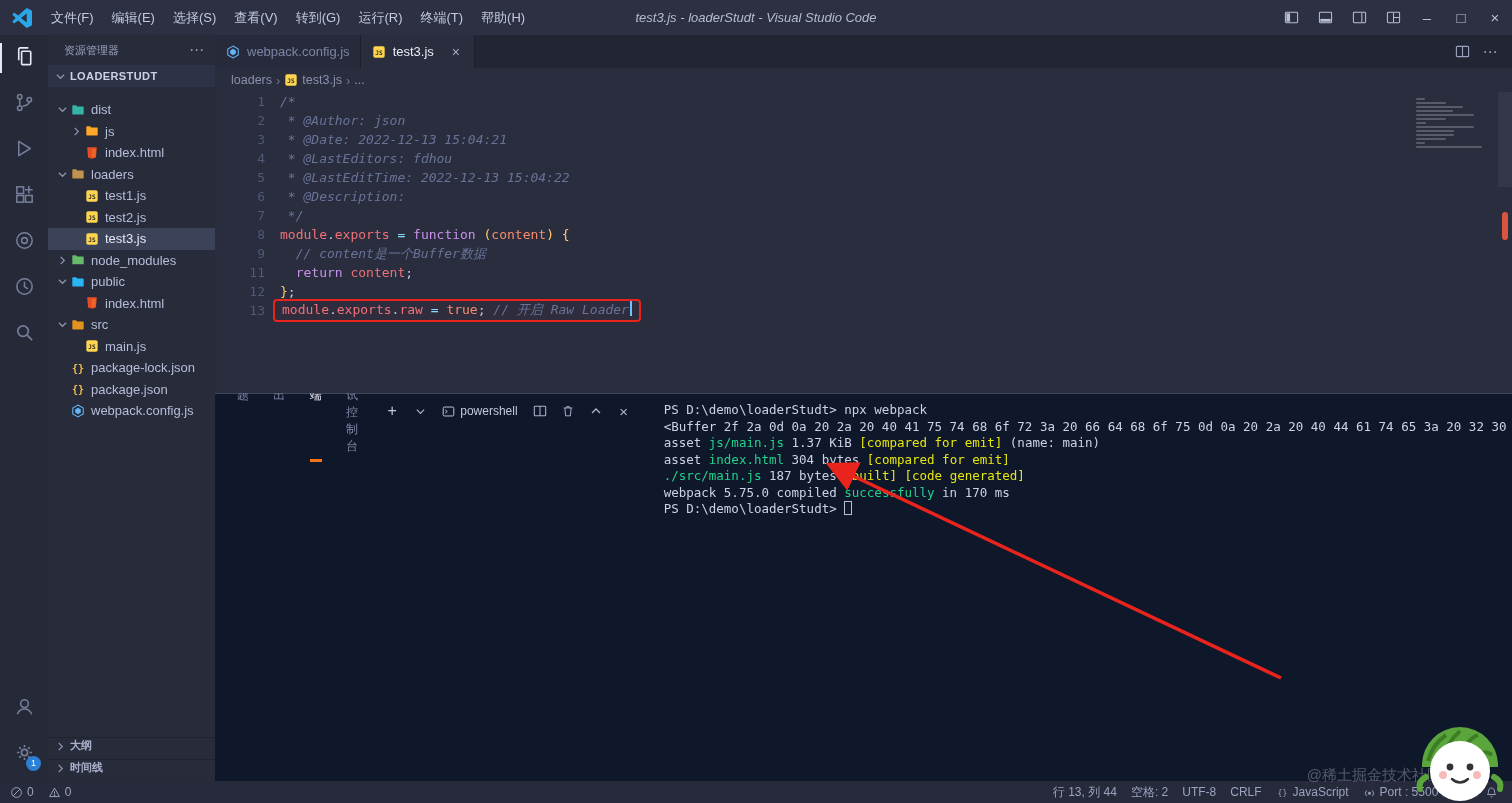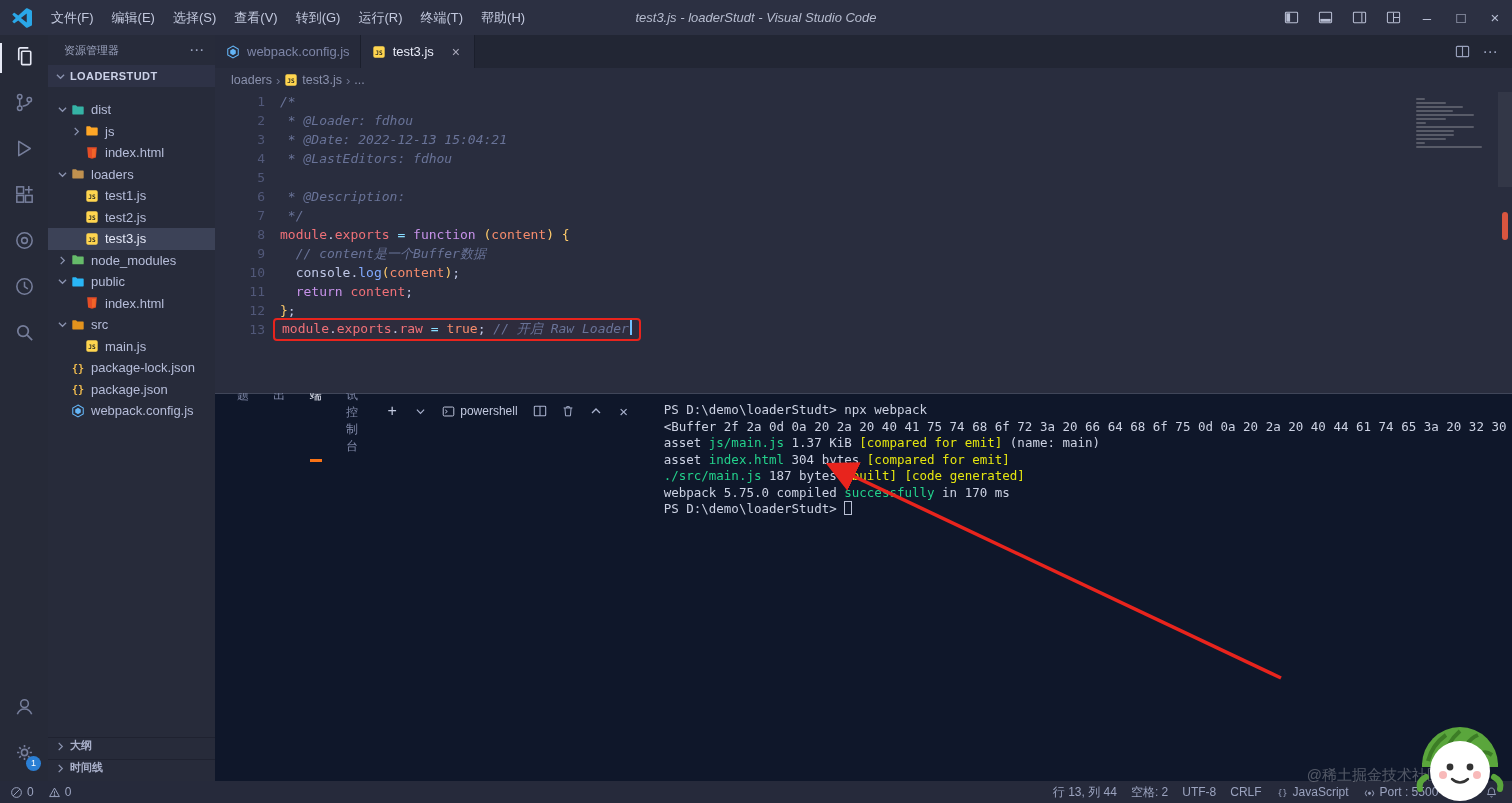--- a/index.html
+++ b/index.html
@@ -487,29 +487,28 @@
           </span>
           <span class="bc-sep">›</span>
           <span class="bc-item">
             <span>...</span>
           </span>
         </div>
 
       <div class="editor">
         <div>
             <div class="code-line"><span class="ln">1</span><span class="lc"><span class="tk-cm">/*</span></span></div>
-            <div class="code-line"><span class="ln">2</span><span class="lc"><span class="tk-cm"> * @Loader: fdhou</span></span></div>
+            <div class="code-line"><span class="ln">2</span><span class="lc"><span class="tk-cm"> * @Author: json</span></span></div>
             <div class="code-line"><span class="ln">3</span><span class="lc"><span class="tk-cm"> * @Date: 2022-12-13 15:04:21</span></span></div>
             <div class="code-line"><span class="ln">4</span><span class="lc"><span class="tk-cm"> * @LastEditors: fdhou</span></span></div>
-            <div class="code-line"><span class="ln">5</span></div>
+            <div class="code-line"><span class="ln">5</span><span class="lc"><span class="tk-cm"> * @LastEditTime: 2022-12-13 15:04:22</span></span></div>
             <div class="code-line"><span class="ln">6</span><span class="lc"><span class="tk-cm"> * @Description: </span></span></div>
             <div class="code-line"><span class="ln">7</span><span class="lc"><span class="tk-cm"> */</span></span></div>
             <div class="code-line"><span class="ln">8</span><span class="lc"><span class="tk-v">module</span><span class="tk-p">.</span><span class="tk-v">exports</span><span class="tk-op"> = </span><span class="tk-k">function </span><span class="tk-br">(</span><span class="tk-pm">content</span><span class="tk-br">)</span><span class="tk-br"> {</span></span></div>
             <div class="code-line"><span class="ln">9</span><span class="lc"><span class="tk-cm">  // content是一个Buffer数据</span></span></div>
-            <div class="code-line"><span class="ln">10</span><span class="lc"><span class="tk-p">  console.</span><span class="tk-fn">log</span><span class="tk-br">(</span><span class="tk-pm">content</span><span class="tk-br">)</span><span class="tk-p">;</span></span></div>
             <div class="code-line"><span class="ln">11</span><span class="lc"><span class="tk-p">  </span><span class="tk-k">return</span><span class="tk-v"> content</span><span class="tk-p">;</span></span></div>
             <div class="code-line"><span class="ln">12</span><span class="lc"><span class="tk-br">}</span><span class="tk-p">;</span></span></div>
             <div class="code-line"><span class="ln">13</span><span class="lc boxed"><span class="tk-v">module</span><span class="tk-p">.</span><span class="tk-v">exports</span><span class="tk-p">.</span><span class="tk-v">raw</span><span class="tk-op"> = </span><span class="tk-bool">true</span><span class="tk-p">; </span><span class="tk-cm">// 开启 Raw Loader</span><span class="caret"></span></span></div>
           </div>
         <div class="minimap">
             <div class="mm-bar" style="width: 8.8px;"></div>
             <div class="mm-bar" style="width: 29.8px;"></div>
             <div class="mm-bar" style="width: 46.6px;"></div>
             <div class="mm-bar" style="width: 36.8px;"></div>
             <div class="mm-bar" style="width: 57.8px;"></div>

